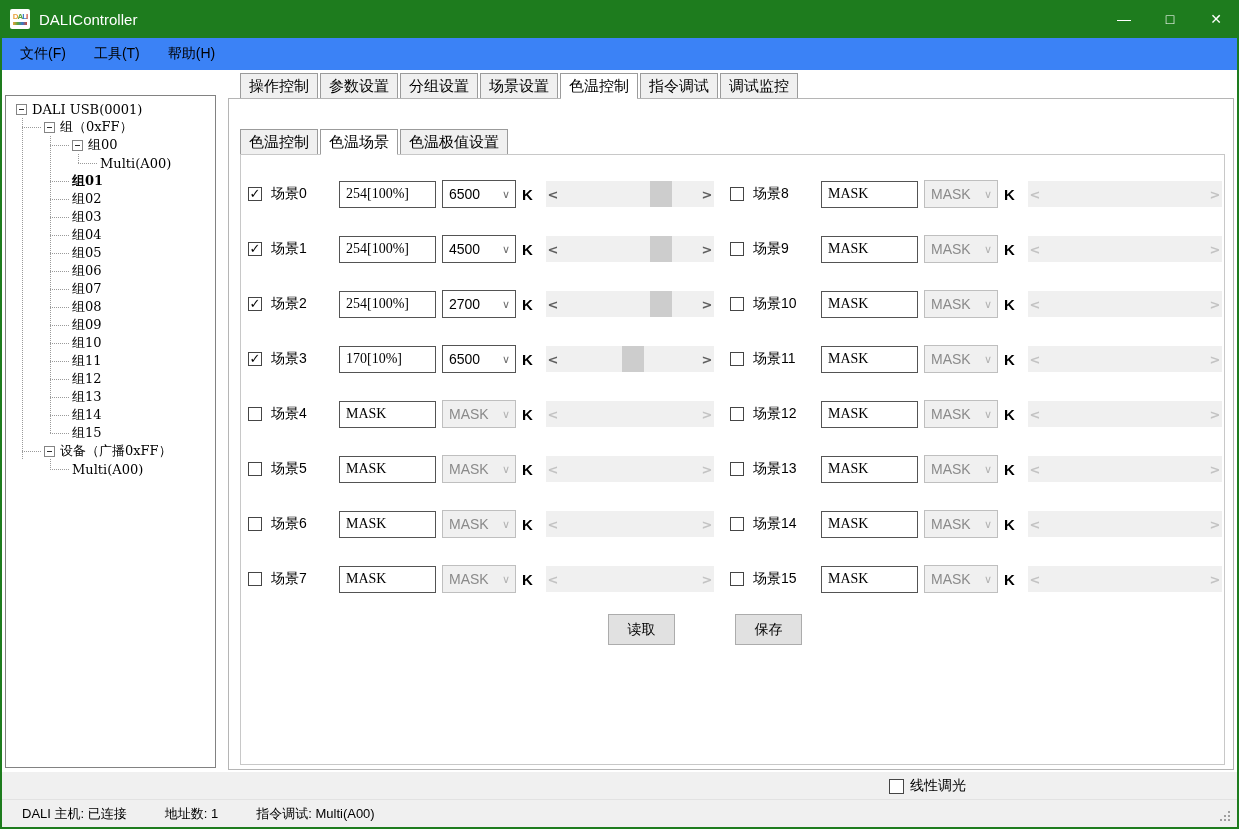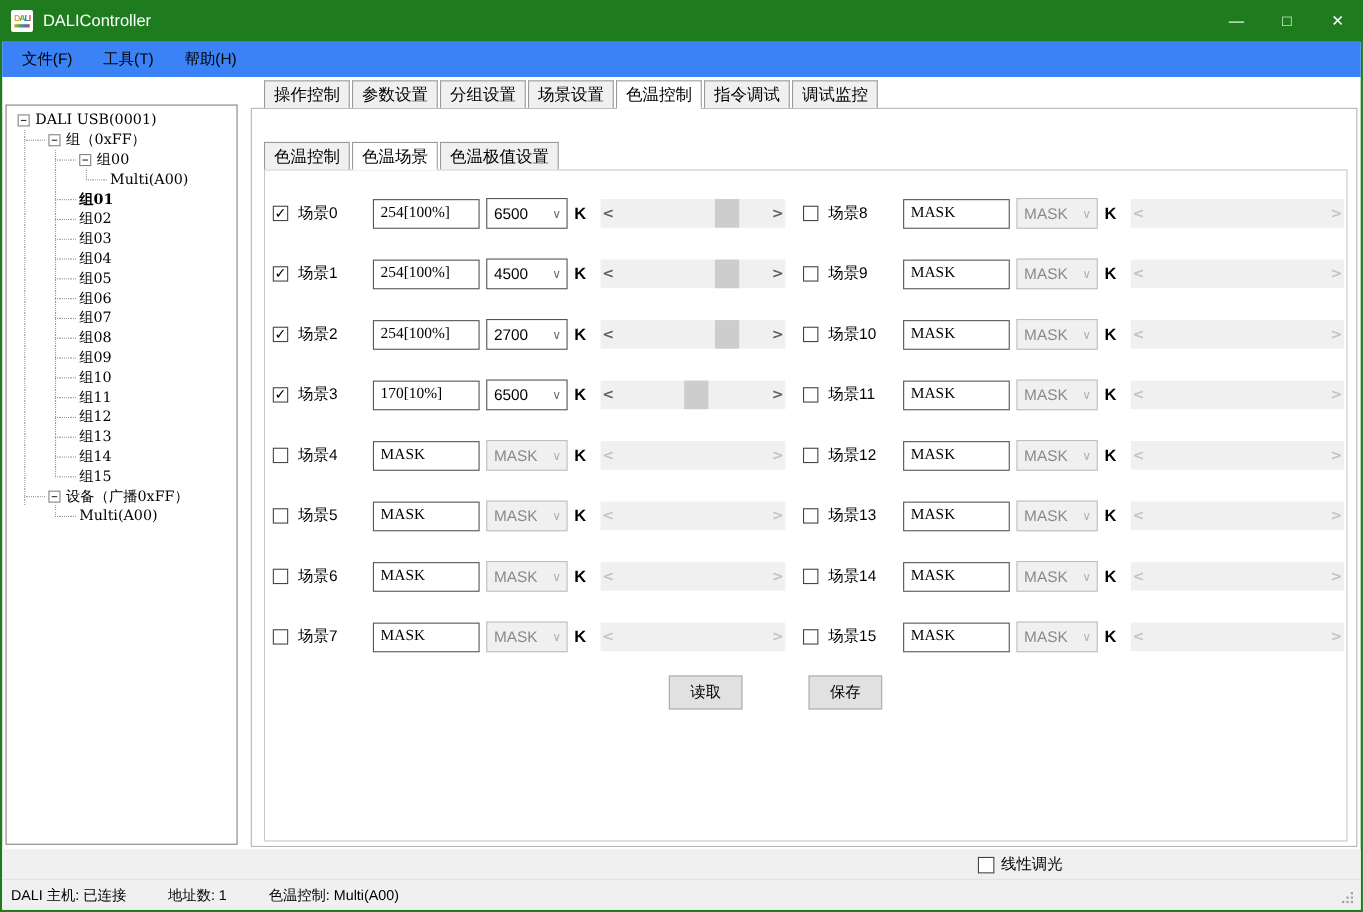--- a/index.html
+++ b/index.html
@@ -59,21 +59,21 @@
   .hscroll.disabled .arr { color:#c3c3c3; }
   
   .btn-bar { display:flex; gap:60px; margin:21px 0 0 367px; }
   .btn { width:67px; height:31px; background:#e1e1e1; border:1px solid #acacac; font-size:14px; color:#000; font-family:"Liberation Sans",sans-serif; display:flex; align-items:center; justify-content:center; }
   
   .footer-strip { position:absolute; left:2px; top:772px; width:1235px; height:27px; background:#f0f0f0; }
   .footer-cb { position:absolute; left:887px; top:5px; display:flex; align-items:center; }
   .footer-cb .cb { width:15px; height:15px; }
   .footer-cb .lbl { font-size:14px; margin-left:6px; color:#000; }
   .statusbar { position:absolute; left:2px; top:799px; width:1235px; height:28px; background:#f0f0f0; border-top:1px solid #e2e2e2; display:flex; align-items:center; font-size:13px; color:#000; }
-  .statusbar .s-item { margin-left:8px; }
+  .statusbar .s-item { margin-left:20px; }
   .statusbar .s-item + .s-item { margin-left:38px; }
   .grip { position:absolute; right:7px; bottom:6px; width:10px; height:10px; }
   .grip i { position:absolute; width:2px; height:2px; background:#9f9f9f; }
 </style>
 </head>
 <body>
 
 <div class="window">
 
   <div class="titlebar">
@@ -478,21 +478,21 @@
   <div class="footer-strip">
     <div class="footer-cb">
       <span class="cb" id="linear-cb"></span>
       <span class="lbl">线性调光</span>
     </div>
   </div>
 
   <div class="statusbar">
     <span class="s-item">DALI 主机: 已连接</span>
     <span class="s-item">地址数: 1</span>
-    <span class="s-item">色温控制: Multi(A00)</span>
+    <span class="s-item">指令调试: Multi(A00)</span>
     <div class="grip">
       <i style="left:8px;top:0"></i>
         <i style="left:8px;top:4px"></i>
         <i style="left:4px;top:4px"></i>
       <i style="left:8px;top:8px"></i>
         <i style="left:4px;top:8px"></i>
         <i style="left:0;top:8px"></i>
     </div>
   </div>
 </div>

